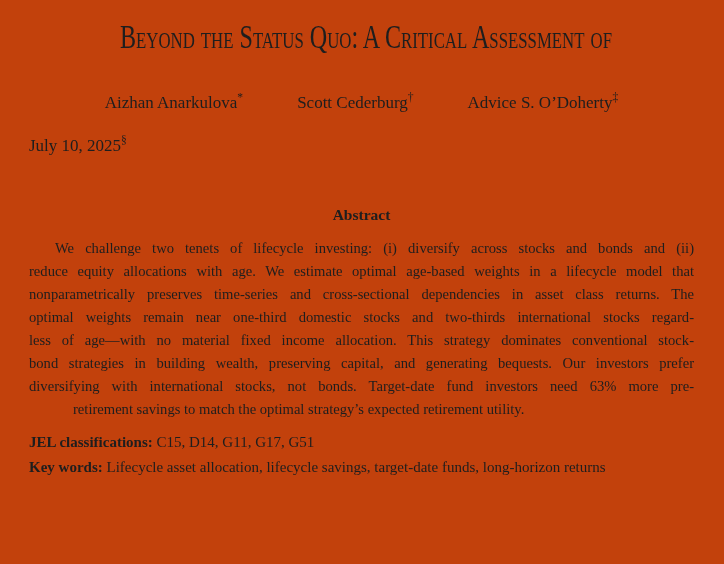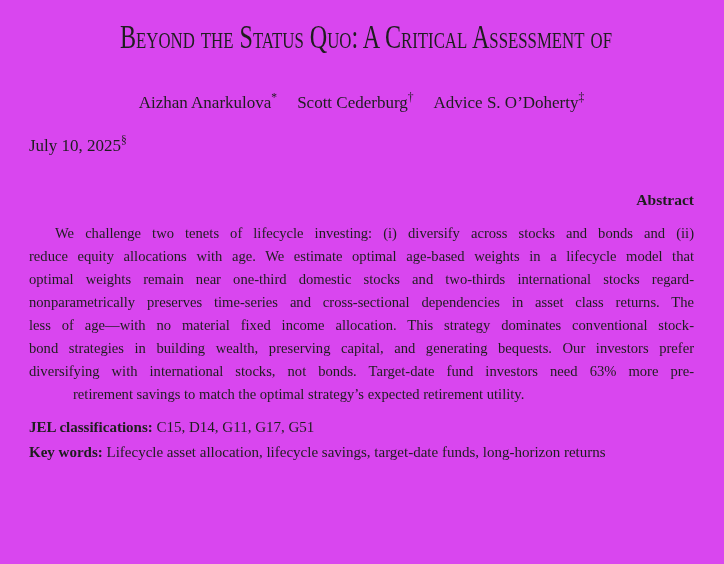--- a/index.html
+++ b/index.html
@@ -4,21 +4,21 @@
 <style>
   html, body {
     margin: 0;
     padding: 0;
     background: #ffffff;
   }
   .page {
     position: relative;
     width: 724px;
     height: 564px;
-    background: #d946ef;
+    background: #c2410c;
     color: #1e1e1e;
     font-family: "Liberation Serif", "DejaVu Serif", serif;
     box-sizing: border-box;
     padding: 0 30px 0 29px;
     overflow: hidden;
   }
   .titles {
     margin-top: 13px;
     text-align: center;
   }
@@ -31,41 +31,41 @@
   }
   .title-line > span {
     display: inline-block;
     transform: scaleX(0.73);
     transform-origin: center;
   }
   .authors {
     margin-top: 31px;
     display: flex;
     justify-content: center;
-    gap: 20px;
+    gap: 54px;
     font-size: 17px;
     line-height: 22px;
   }
   .author {
     white-space: nowrap;
   }
   sup {
     font-size: 68%;
     line-height: 0;
     vertical-align: super;
   }
   .date-line {
     margin-top: 21px;
     text-align: left;
     font-size: 17px;
     line-height: 22px;
   }
   .abstract-heading {
-    margin-top: 32px;
-    text-align: right;
+    margin-top: 47px;
+    text-align: center;
     font-size: 15.5px;
     font-weight: bold;
     line-height: 22px;
   }
   .abstract-body {
     margin-top: 11px;
     font-size: 14.6px;
     line-height: 23px;
   }
   .abs-line {
@@ -111,22 +111,22 @@
     <div class="author"><span>Advice S. O’Doherty</span><sup>‡</sup></div>
   </div>
 
   <div class="date-line"><span>July 10, 2025</span><sup>§</sup></div>
 
   <div class="abstract">
     <div class="abstract-heading">Abstract</div>
     <div class="abstract-body">
       <div class="abs-line first">We challenge two tenets of lifecycle investing: (i) diversify across stocks and bonds and (ii)</div>
       <div class="abs-line">reduce equity allocations with age. We estimate optimal age-based weights in a lifecycle model that</div>
+      <div class="abs-line">nonparametrically preserves time-series and cross-sectional dependencies in asset class returns. The</div>
       <div class="abs-line">optimal weights remain near one-third domestic stocks and two-thirds international stocks regard-</div>
-      <div class="abs-line">nonparametrically preserves time-series and cross-sectional dependencies in asset class returns. The</div>
       <div class="abs-line">less of age—with no material fixed income allocation. This strategy dominates conventional stock-</div>
       <div class="abs-line">bond strategies in building wealth, preserving capital, and generating bequests. Our investors prefer</div>
       <div class="abs-line">diversifying with international stocks, not bonds. Target-date fund investors need 63% more pre-</div>
       <div class="abs-line last">retirement savings to match the optimal strategy’s expected retirement utility.</div>
     </div>
   </div>
 
   <div class="meta">
     <div class="meta-line"><span class="meta-label">JEL classifications:</span> <span>C15, D14, G11, G17, G51</span></div>
     <div class="meta-line"><span class="meta-label">Key words:</span> <span>Lifecycle asset allocation, lifecycle savings, target-date funds, long-horizon returns</span></div>

